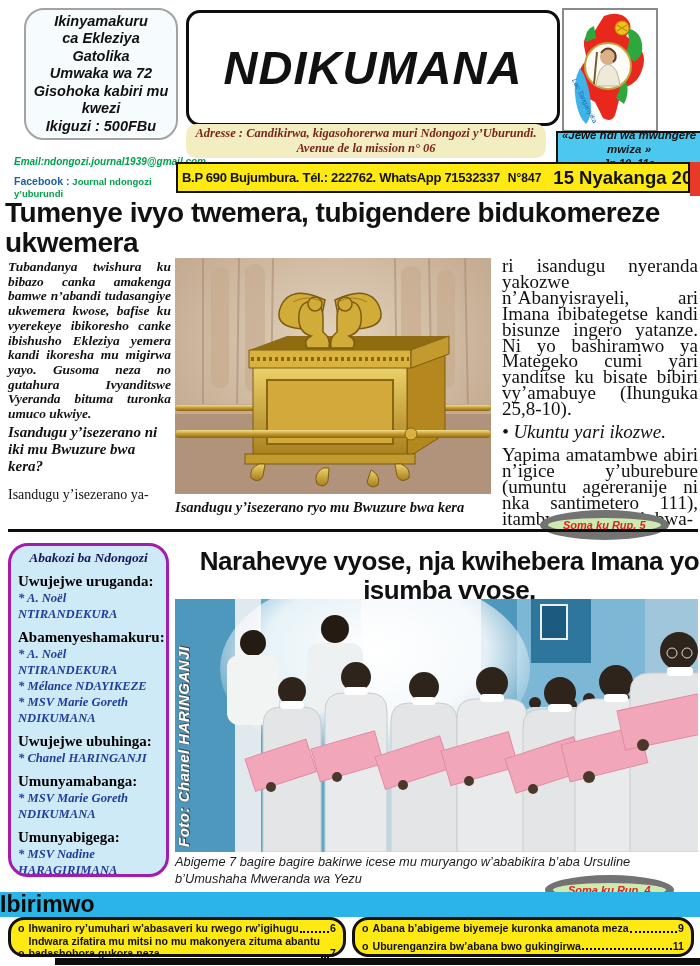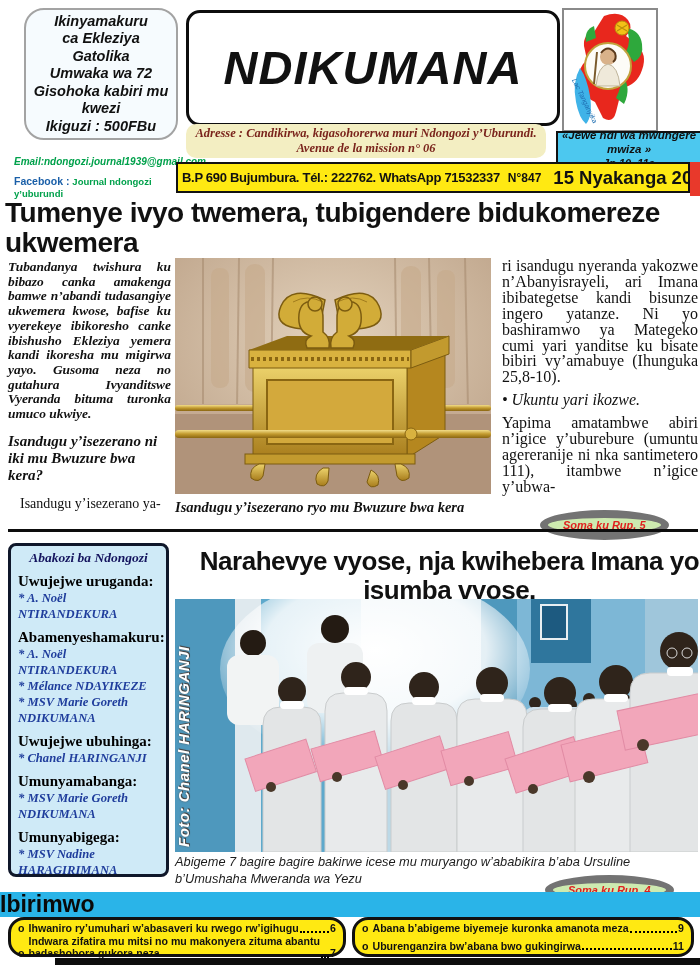--- a/index.html
+++ b/index.html
@@ -32,37 +32,37 @@
   .info-bar .issue{font-weight:bold;font-size:12px;margin-left:8px;}
   .info-bar .date{font-weight:bold;font-size:18.5px;margin-left:12px;}
   .red-strip{left:690px;top:162px;width:10px;height:34px;background:#e8392b;}
 
   
   .headline1{left:5px;top:198px;width:690px;margin:0;text-align:left;
     font-size:28px;line-height:30px;font-weight:bold;letter-spacing:-0.5px;}
   .col-left{left:8px;top:260px;width:163px;font-family:"Liberation Serif",serif;}
   .col-left .lead{font-style:italic;font-weight:600;font-size:13.4px;line-height:14.7px;
     text-align:justify;margin:0;}
-  .col-left .subhead{font-weight:bold;font-style:italic;font-size:15px;line-height:17px;margin:11px 0 0 0;}
-  .col-left .plain{font-size:14px;margin:12px 0 0 12px;}
+  .col-left .subhead{font-weight:bold;font-style:italic;font-size:15px;line-height:17px;margin:2px 0 0 0;}
+  .col-left .plain{font-size:14px;margin:12px 0 0 0;}
   .ark-photo{left:175px;top:258px;width:316px;height:236px;}
   .caption1{left:175px;top:499px;width:316px;text-align:left;font-family:"Liberation Serif",serif;
     font-weight:bold;font-style:italic;font-size:14.5px;}
   .col-right{left:502px;top:258px;width:196px;font-family:"Liberation Serif",serif;
-    font-size:16px;line-height:15.9px;text-align:justify;}
+    font-size:19px;line-height:15.9px;text-align:justify;}
   .col-right p{margin:0;}
   .col-right .bullet-line{font-style:italic;margin:7px 0;text-align:left;}
   .pill{background:#cdeab0;border:8px solid #737373;border-radius:50%;color:#e0201f;
     font-weight:bold;font-style:italic;font-size:11px;padding:1px 15px;white-space:nowrap;}
   .pill5{left:540px;top:510px;}
   .divider{left:8px;top:529px;width:690px;height:3px;background:#0d0d0d;}
 
   
-  .staff{left:8px;top:543px;width:161px;height:334px;background:#cfeaf7;border:3px solid #0f172a;
-    border-radius:8px;box-sizing:border-box;padding:4px 7px;font-family:"Liberation Serif",serif;overflow:hidden;}
+  .staff{left:8px;top:543px;width:161px;height:334px;background:#cfeaf7;border:3px solid #a21caf;
+    border-radius:20px;box-sizing:border-box;padding:4px 7px;font-family:"Liberation Serif",serif;overflow:hidden;}
   .staff-title{text-align:center;font-weight:bold;font-style:italic;font-size:13.5px;color:#14145e;}
   .staff-role{font-weight:bold;font-size:15px;line-height:17px;margin-top:7px;color:#000;}
   .staff-name{font-weight:bold;font-style:italic;font-size:12.6px;line-height:16px;color:#1f3d9c;}
 
   
   .headline2{left:175px;top:534px;width:523px;margin:13px;text-align:center;
     font-size:26px;line-height:29px;font-weight:bold;letter-spacing:-0.5px;}
   .photo2{left:175px;top:599px;width:523px;height:253px;overflow:hidden;}
   .credit{position:absolute;left:0px;top:8px;height:240px;writing-mode:vertical-rl;
     transform:rotate(180deg);font-weight:bold;font-style:italic;font-size:15px;color:#fff;

